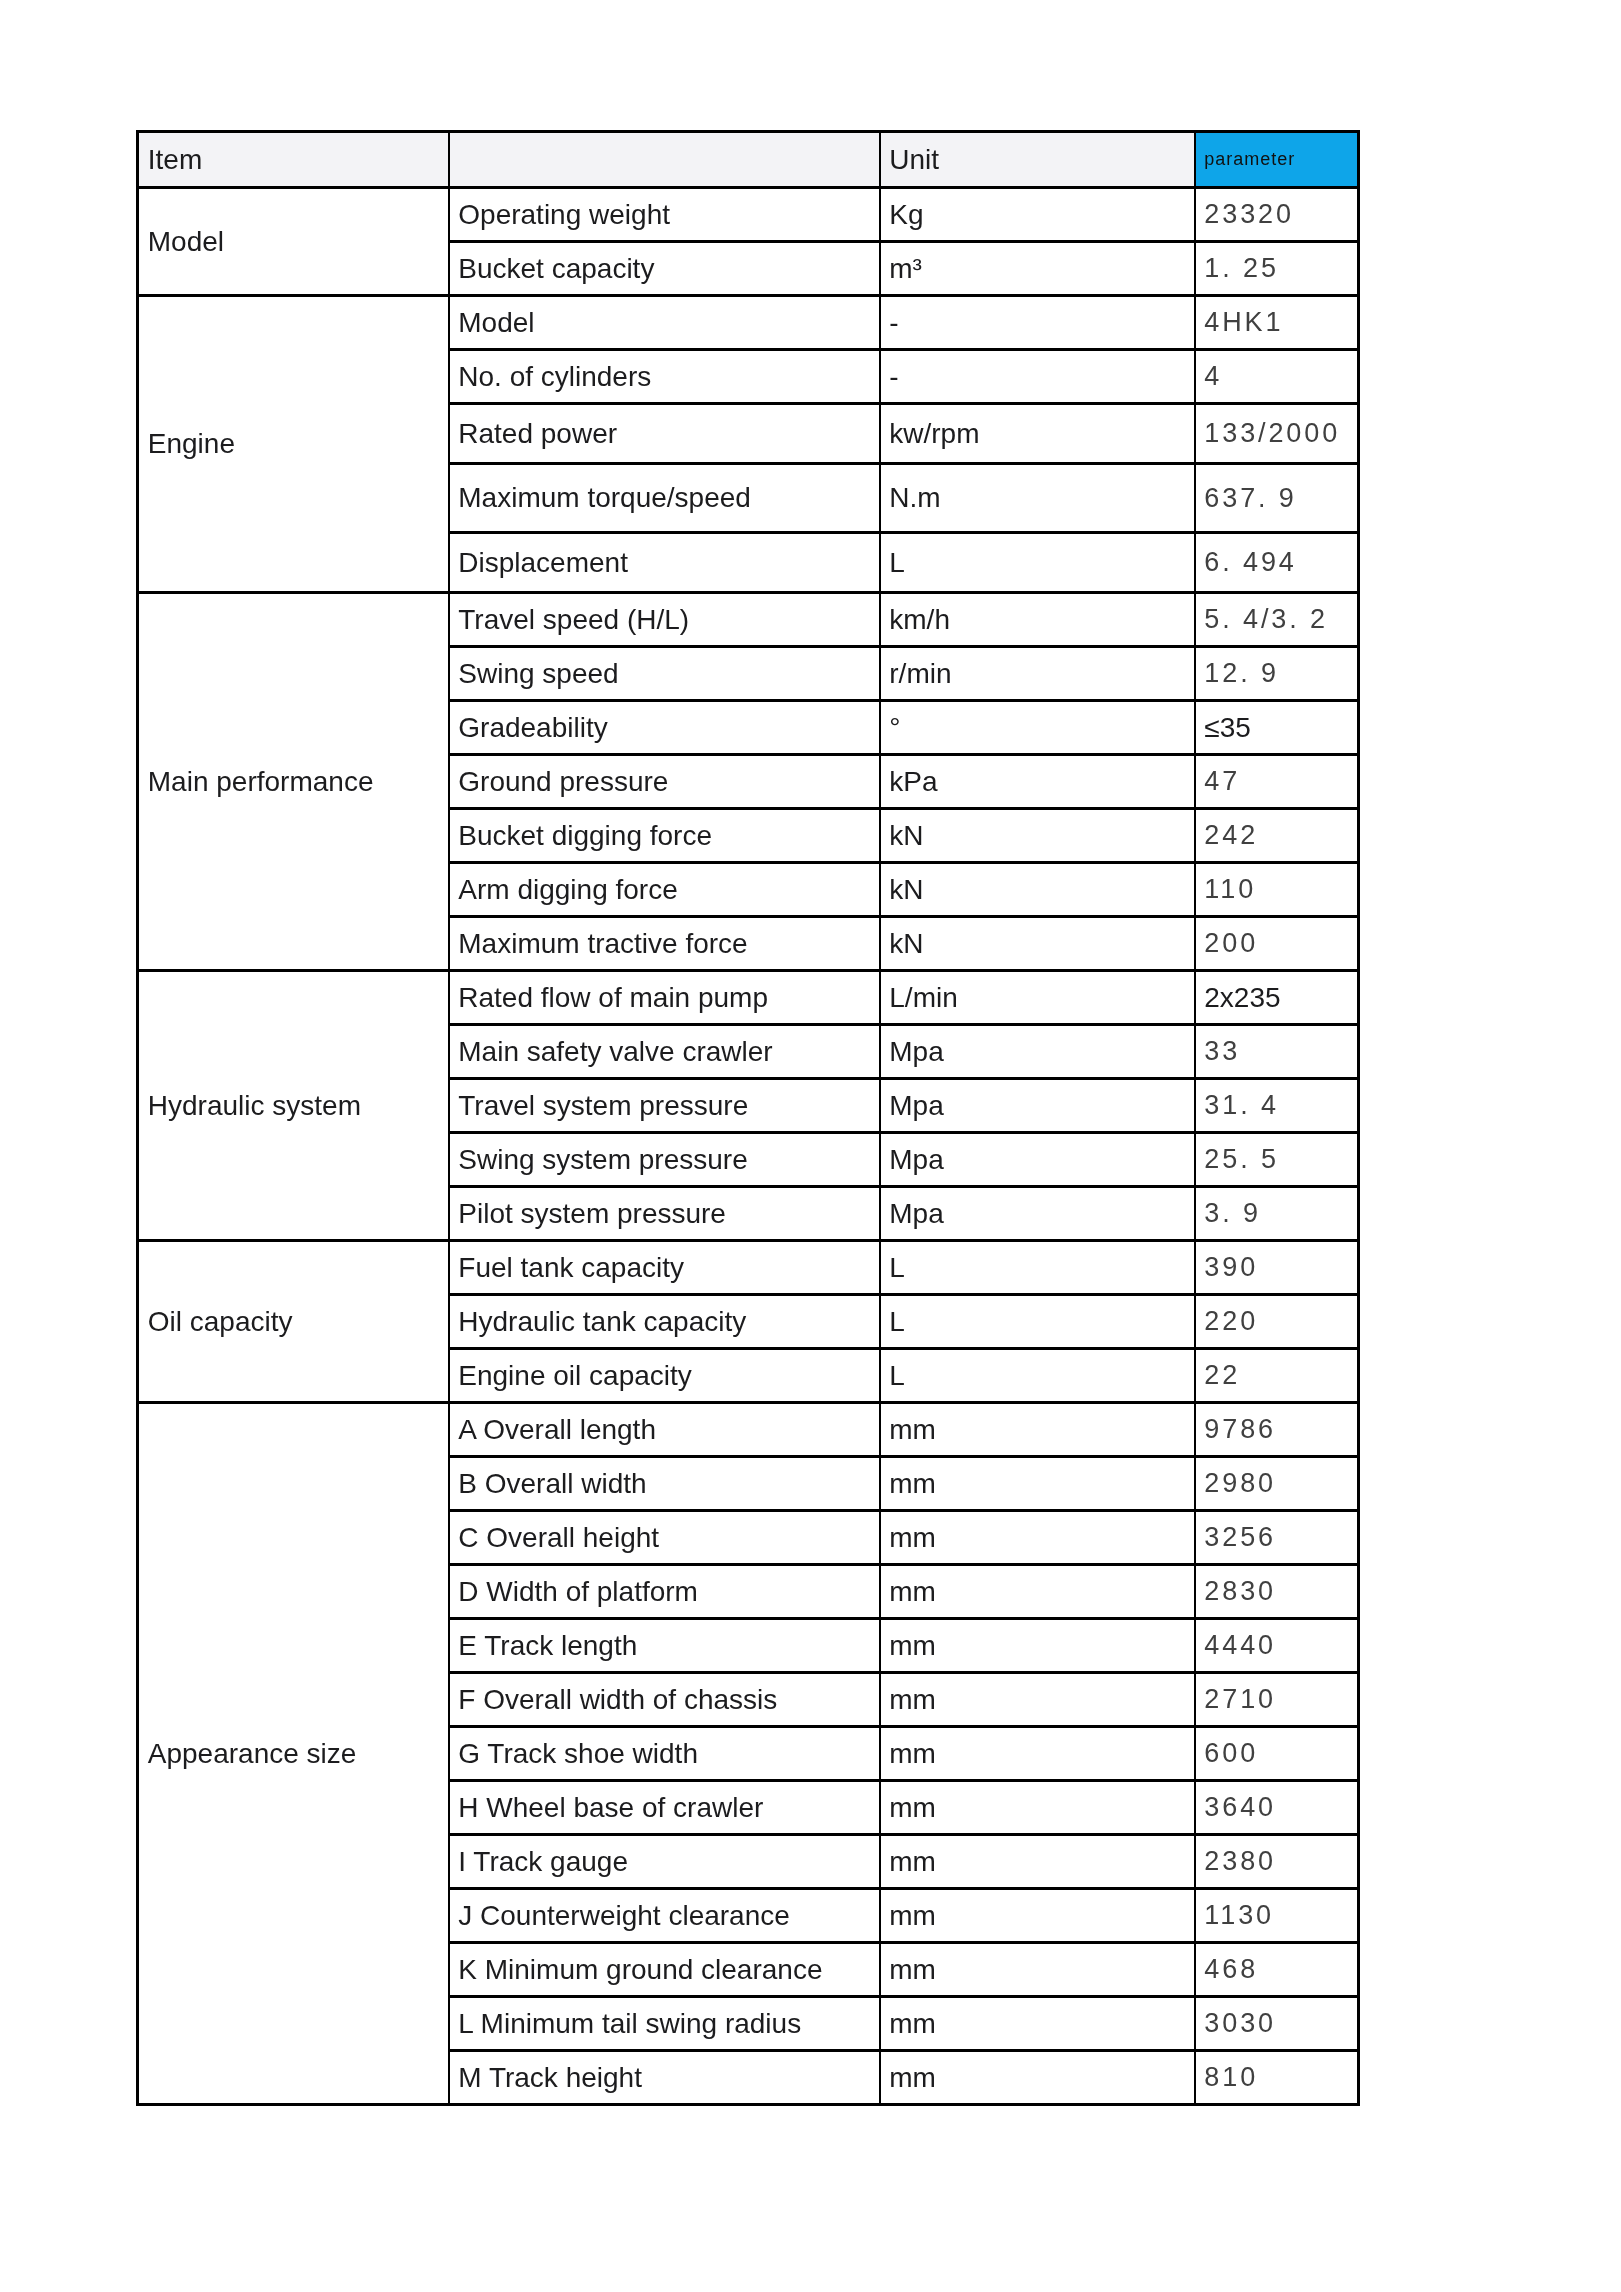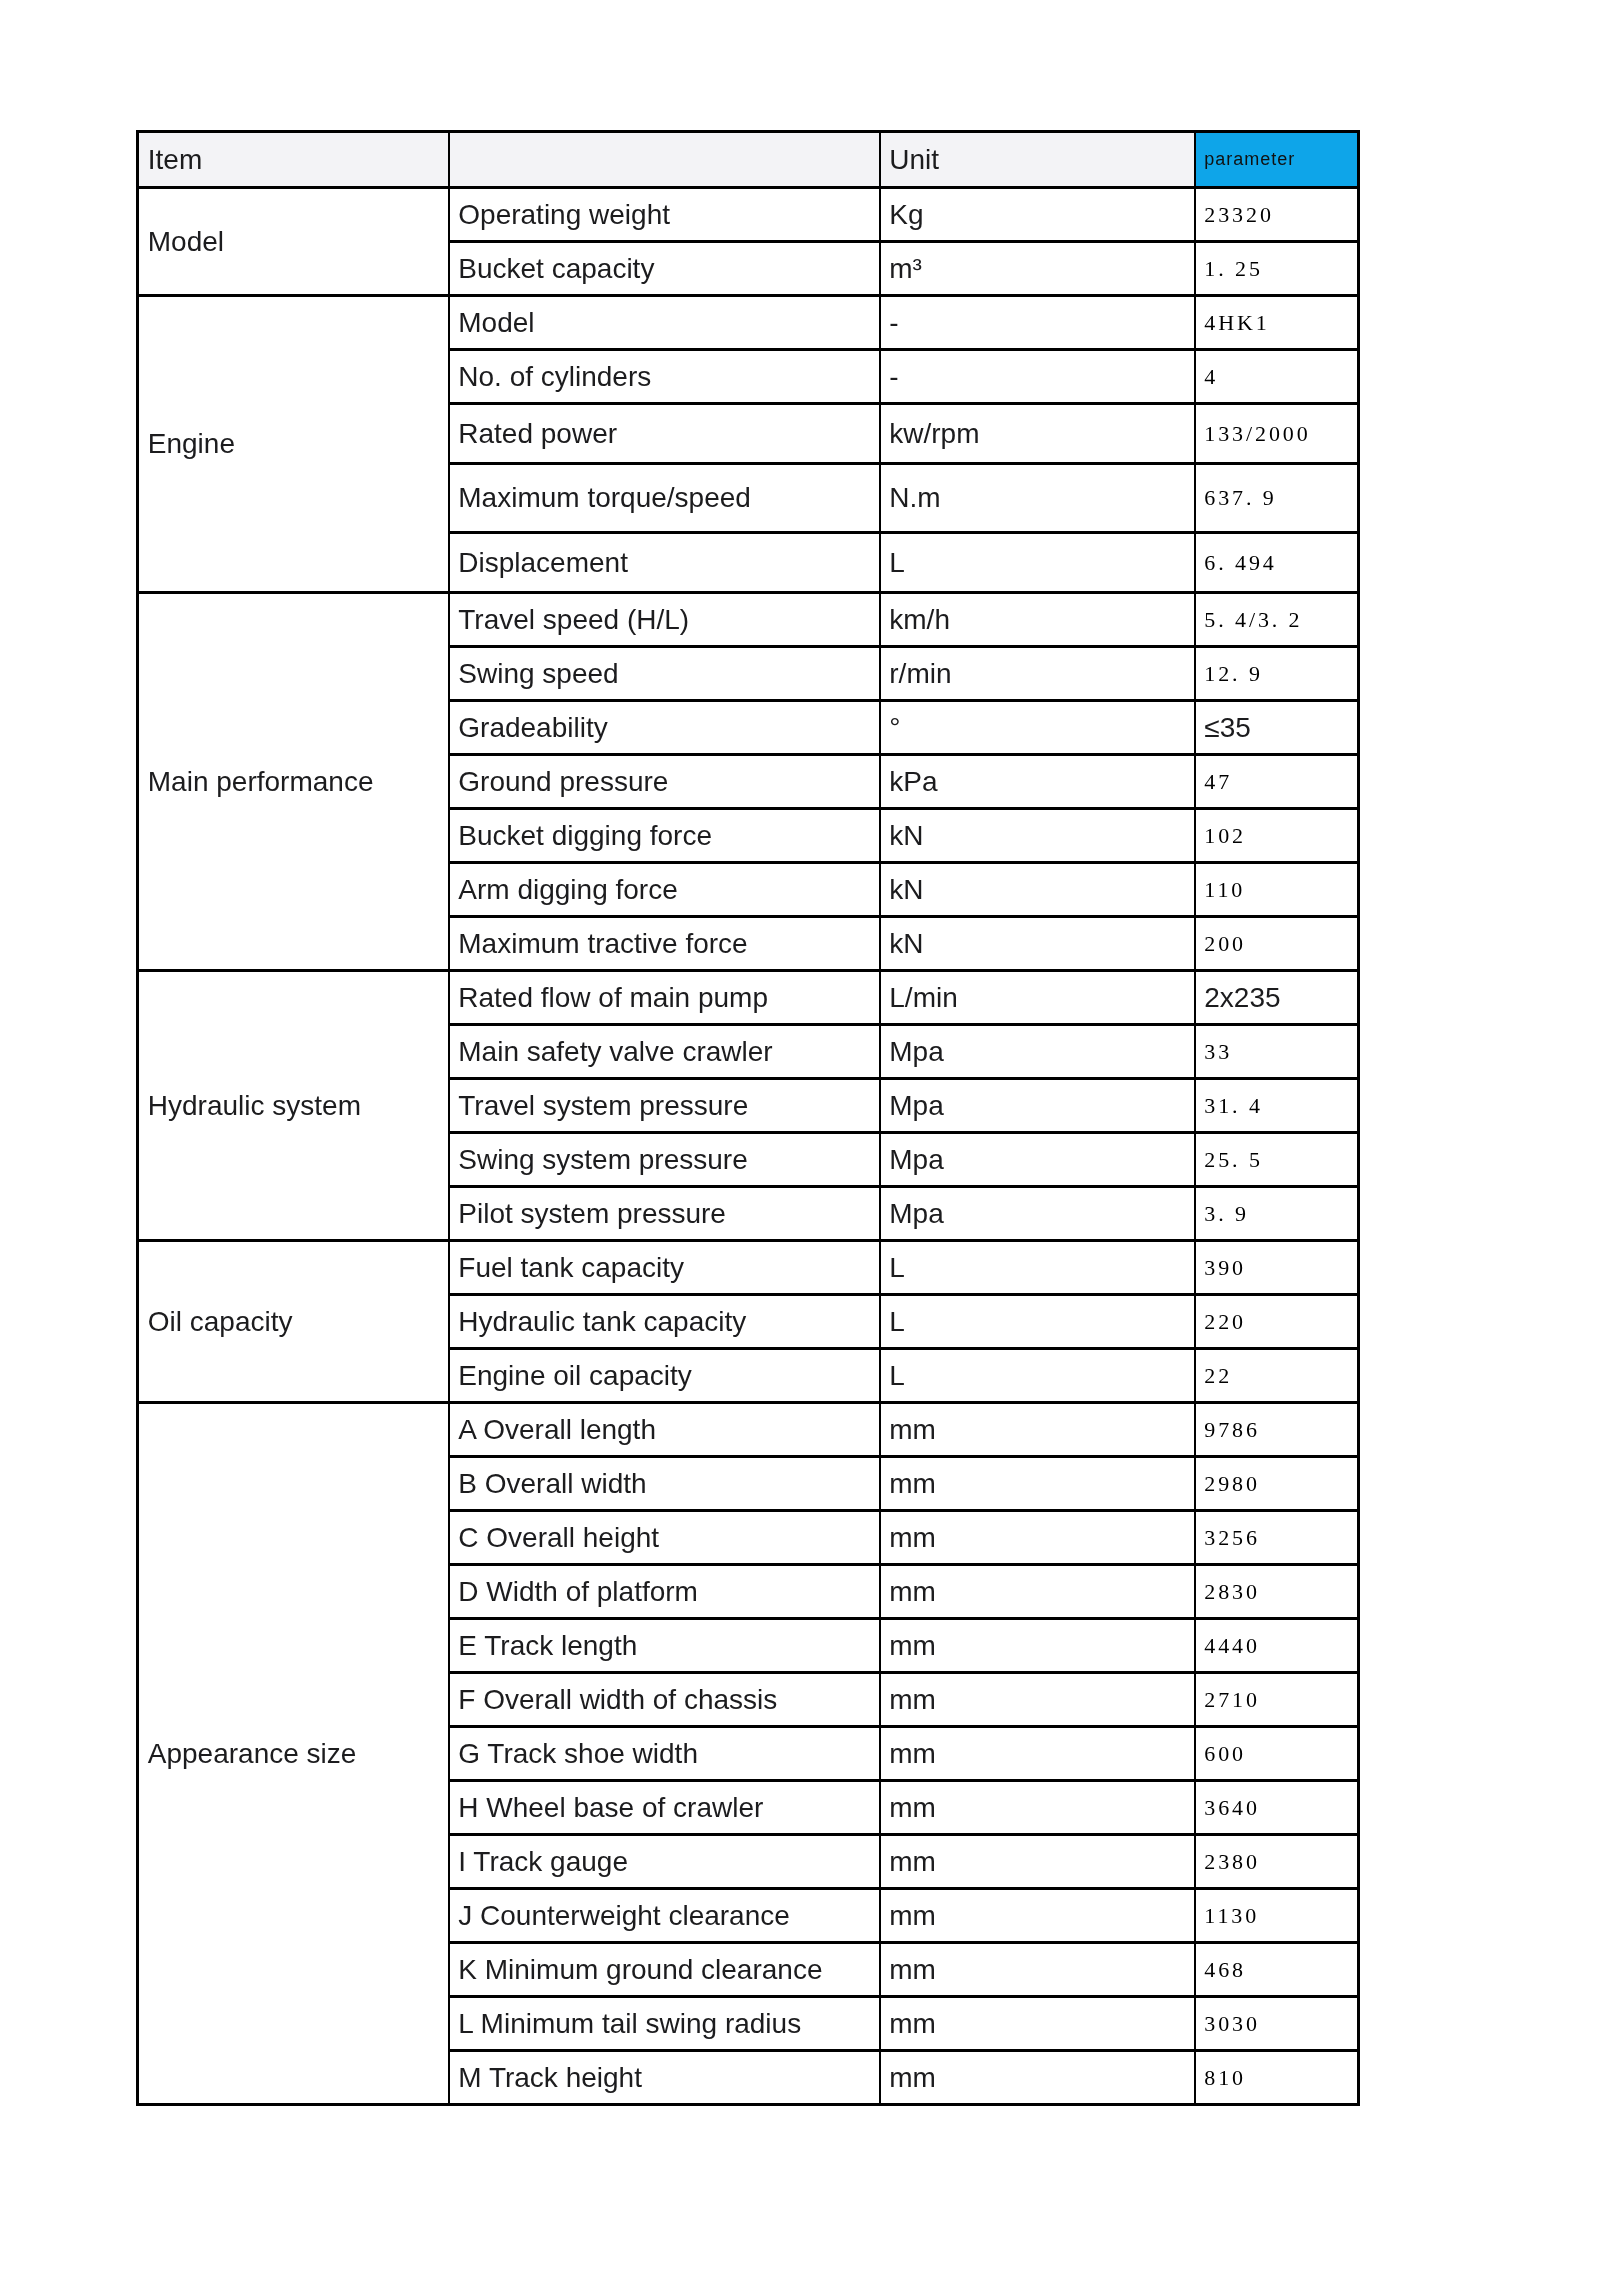--- a/index.html
+++ b/index.html
@@ -59,24 +59,24 @@
     font-size: 28px;
   }
   .label-cell {
     font-size: 28px;
   }
   .unit-cell {
     font-size: 28px;
     margin-left: 43px;
   }
   .value-cell {
-    font-family: Liberation Serif, serif;
-    font-size: 22px;
+    font-family: Liberation Sans, sans-serif;
+    font-size: 27px;
     letter-spacing: 2.9px;
-    color: #000000;
+    color: #404040;
   }
   .value-cell.sans {
     font-family: "Liberation Sans", sans-serif;
     font-size: 28px;
     letter-spacing: 0;
     color: #1c1c1e;
   }
 </style>
 </head>
 <body>
@@ -154,21 +154,21 @@
       <td class="value-cell sans">≤35</td>
     </tr>
     <tr>
       <td class="label-cell">Ground pressure</td>
       <td class="unit-cell">kPa</td>
       <td class="value-cell">47</td>
     </tr>
     <tr>
       <td class="label-cell">Bucket digging force</td>
       <td class="unit-cell">kN</td>
-      <td class="value-cell">102</td>
+      <td class="value-cell">242</td>
     </tr>
     <tr>
       <td class="label-cell">Arm digging force</td>
       <td class="unit-cell">kN</td>
       <td class="value-cell">110</td>
     </tr>
     <tr>
       <td class="label-cell">Maximum tractive force</td>
       <td class="unit-cell">kN</td>
       <td class="value-cell">200</td>

